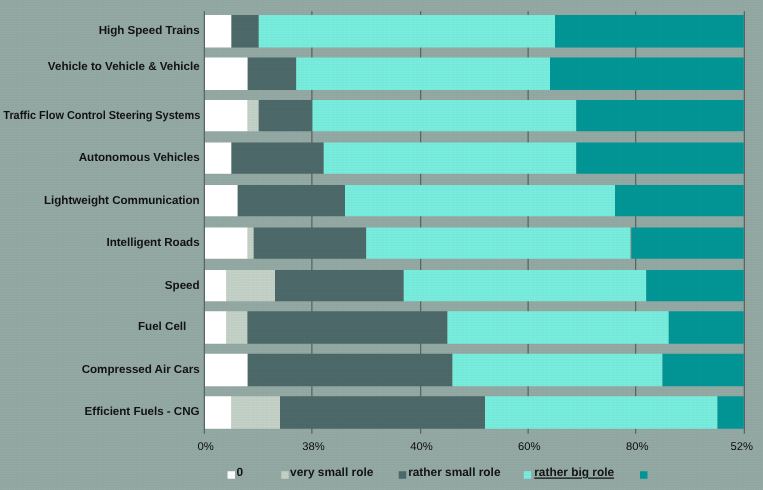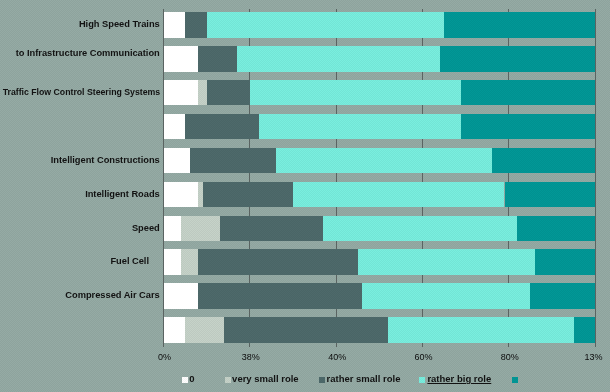--- a/index.html
+++ b/index.html
@@ -53,38 +53,41 @@
     <div class="tick" style="left: 508.32px; top: 8.8px; height: 338.02px;"></div>
     <div class="tick" style="left: 594.6px; top: 8.8px; height: 338.02px;"></div>
     <div class="cat-label" style="right: 450.3px; top: 19.3px;">
       <div>High Speed Trains</div>
     </div>
     <div class="seg" style="left: 163.7px; width: 21.57px; top: 12.3px; height: 25.4px; background: rgb(255, 255, 255); z-index: 60;"></div>
     <div class="seg" style="left: 185.27px; width: 21.57px; top: 12.3px; height: 25.4px; background: rgb(78, 106, 107);"></div>
     <div class="seg" style="left: 206.84px; width: 237.27px; top: 12.3px; height: 25.4px; background: rgb(121, 239, 223);"></div>
     <div class="seg" style="left: 444.11px; width: 150.99px; top: 12.3px; height: 25.4px; background: rgb(2, 152, 151);"></div>
     <div class="cat-label" style="right: 450.3px; top: 47.68px;">
-      <div>to Infrastructure Communication</div>
+      <div>Vehicle to Vehicle &amp; Vehicle</div>
     </div>
     <div class="seg" style="left: 163.7px; width: 34.512px; top: 46.18px; height: 25.4px; background: rgb(255, 255, 255); z-index: 60;"></div>
     <div class="seg" style="left: 198.212px; width: 38.826px; top: 46.18px; height: 25.4px; background: rgb(78, 106, 107);"></div>
     <div class="seg" style="left: 237.038px; width: 202.758px; top: 46.18px; height: 25.4px; background: rgb(121, 239, 223);"></div>
     <div class="seg" style="left: 439.796px; width: 155.304px; top: 46.18px; height: 25.4px; background: rgb(2, 152, 151);"></div>
     <div class="cat-label" style="right: 450.3px; top: 87.06px;"><div style="display: inline-block; transform-origin: 100% 50%; transform: translateZ(0px) scaleX(0.942232);">Traffic Flow Control Steering Systems</div></div>
     <div class="seg" style="left: 163.7px; width: 34.512px; top: 80.06px; height: 25.4px; background: rgb(255, 255, 255); z-index: 60;"></div>
     <div class="seg" style="left: 198.212px; width: 8.628px; top: 80.06px; height: 25.4px; background: rgb(198, 211, 201);"></div>
     <div class="seg" style="left: 206.84px; width: 43.14px; top: 80.06px; height: 25.4px; background: rgb(78, 106, 107);"></div>
     <div class="seg" style="left: 249.98px; width: 211.386px; top: 80.06px; height: 25.4px; background: rgb(121, 239, 223);"></div>
     <div class="seg" style="left: 461.366px; width: 133.734px; top: 80.06px; height: 25.4px; background: rgb(2, 152, 151);"></div>
+    <div class="cat-label" style="right: 450.3px; top: 120.94px;">
+      <div>Autonomous Vehicles</div>
+    </div>
     <div class="seg" style="left: 163.7px; width: 21.57px; top: 113.94px; height: 25.4px; background: rgb(255, 255, 255); z-index: 60;"></div>
     <div class="seg" style="left: 185.27px; width: 73.338px; top: 113.94px; height: 25.4px; background: rgb(78, 106, 107);"></div>
     <div class="seg" style="left: 258.608px; width: 202.758px; top: 113.94px; height: 25.4px; background: rgb(121, 239, 223);"></div>
     <div class="seg" style="left: 461.366px; width: 133.734px; top: 113.94px; height: 25.4px; background: rgb(2, 152, 151);"></div>
     <div class="cat-label" style="right: 450.3px; top: 154.82px;">
-      <div>Intelligent Constructions</div>
+      <div>Lightweight Communication</div>
     </div>
     <div class="seg" style="left: 163.7px; width: 25.884px; top: 147.82px; height: 25.4px; background: rgb(255, 255, 255); z-index: 60;"></div>
     <div class="seg" style="left: 189.584px; width: 86.28px; top: 147.82px; height: 25.4px; background: rgb(78, 106, 107);"></div>
     <div class="seg" style="left: 275.864px; width: 215.7px; top: 147.82px; height: 25.4px; background: rgb(121, 239, 223);"></div>
     <div class="seg" style="left: 491.564px; width: 103.536px; top: 147.82px; height: 25.4px; background: rgb(2, 152, 151);"></div>
     <div class="cat-label" style="right: 450.3px; top: 188.7px;">
       <div>Intelligent Roads</div>
     </div>
     <div class="seg" style="left: 163.7px; width: 34.512px; top: 181.7px; height: 25.4px; background: rgb(255, 255, 255); z-index: 60;"></div>
     <div class="seg" style="left: 198.212px; width: 4.314px; top: 181.7px; height: 25.4px; background: rgb(198, 211, 201);"></div>
@@ -107,31 +110,34 @@
     <div class="seg" style="left: 198.212px; width: 159.618px; top: 249.46px; height: 25.4px; background: rgb(78, 106, 107);"></div>
     <div class="seg" style="left: 357.83px; width: 176.874px; top: 249.46px; height: 25.4px; background: rgb(121, 239, 223);"></div>
     <div class="seg" style="left: 534.704px; width: 60.396px; top: 249.46px; height: 25.4px; background: rgb(2, 152, 151);"></div>
     <div class="cat-label" style="right: 450.3px; top: 290.34px;">
       <div>Compressed Air Cars</div>
     </div>
     <div class="seg" style="left: 163.7px; width: 34.512px; top: 283.34px; height: 25.4px; background: rgb(255, 255, 255); z-index: 60;"></div>
     <div class="seg" style="left: 198.212px; width: 163.932px; top: 283.34px; height: 25.4px; background: rgb(78, 106, 107);"></div>
     <div class="seg" style="left: 362.144px; width: 168.246px; top: 283.34px; height: 25.4px; background: rgb(121, 239, 223);"></div>
     <div class="seg" style="left: 530.39px; width: 64.71px; top: 283.34px; height: 25.4px; background: rgb(2, 152, 151);"></div>
+    <div class="cat-label" style="right: 450.3px; top: 324.22px;">
+      <div>Efficient Fuels - CNG</div>
+    </div>
     <div class="seg" style="left: 163.7px; width: 21.57px; top: 317.22px; height: 25.4px; background: rgb(255, 255, 255); z-index: 60;"></div>
     <div class="seg" style="left: 185.27px; width: 38.826px; top: 317.22px; height: 25.4px; background: rgb(198, 211, 201);"></div>
     <div class="seg" style="left: 224.096px; width: 163.932px; top: 317.22px; height: 25.4px; background: rgb(78, 106, 107);"></div>
     <div class="seg" style="left: 388.028px; width: 185.502px; top: 317.22px; height: 25.4px; background: rgb(121, 239, 223);"></div>
     <div class="seg" style="left: 573.53px; width: 21.57px; top: 317.22px; height: 25.4px; background: rgb(2, 152, 151);"></div>
     <div class="axis-label" style="left: 158.092px; top: 352.22px;">0%</div>
     <div class="axis-label" style="left: 241.872px; top: 352.22px;">38%</div>
     <div class="axis-label" style="left: 328.152px; top: 352.22px;">40%</div>
     <div class="axis-label" style="left: 414.432px; top: 352.22px;">60%</div>
     <div class="axis-label" style="left: 500.712px; top: 352.22px;">80%</div>
-    <div class="axis-label" style="left: 584.484px; top: 352.22px;">13%</div>
+    <div class="axis-label" style="left: 584.484px; top: 352.22px;">52%</div>
     <div class="legend-sw" style="left: 181.6px; top: 376.7px; background: rgb(255, 255, 255);"></div>
     <div class="legend-tx" style="left: 189.3px; top: 373.2px;">0</div>
     <div class="legend-sw" style="left: 225px; top: 376.7px; background: rgb(198, 211, 201);"></div>
     <div class="legend-tx" style="left: 232.1px; top: 373.2px;">very small role</div>
     <div class="legend-sw" style="left: 319.3px; top: 376.7px; background: rgb(78, 106, 107);"></div>
     <div class="legend-tx" style="left: 326.5px; top: 373.2px;">rather small role</div>
     <div class="legend-sw" style="left: 419.2px; top: 376.7px; background: rgb(121, 239, 223);"></div>
     <div class="legend-tx" style="left: 427.4px; top: 373.2px; text-decoration: underline;">rather big role</div>
     <div class="legend-sw" style="left: 512.2px; top: 376.7px; background: rgb(2, 152, 151);"></div>
     <div class="legend-tx" style="left: 519.6px; top: 373.2px; margin-top: 26px;">very big role</div>

